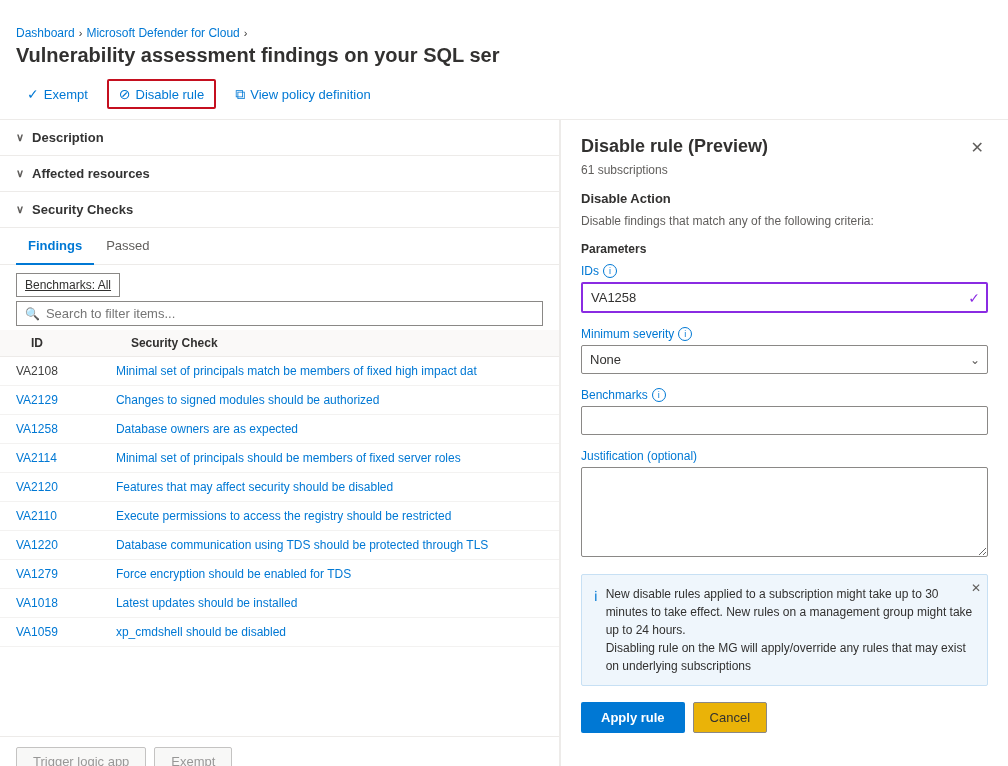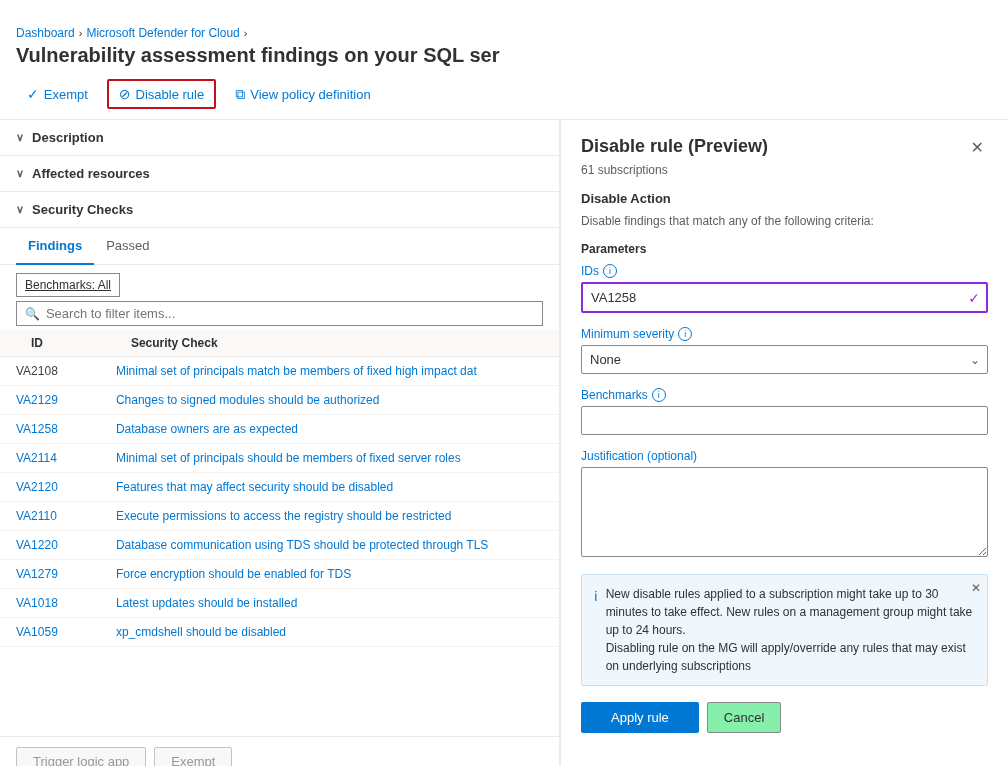--- a/index.html
+++ b/index.html
@@ -353,32 +353,32 @@
       color: #323130;
       line-height: 1.5;
     }
 
     
     .panel-actions {
       display: flex;
       gap: 8px;
     }
     .apply-btn {
-      padding: 7px 30px;
+      padding: 7px 20px;
       background: #0078d4;
       color: #fff;
       border: none;
       border-radius: 2px;
       font-size: 13px;
       cursor: pointer;
-      font-weight: 400;
+      font-weight: 700;
     }
     .cancel-btn {
       padding: 7px 16px;
-      background: #86efac;
+      background: #eab308;
       color: #323130;
       border: 1px solid #8a8886;
       border-radius: 2px;
       font-size: 13px;
       cursor: pointer;
     }
   </style>
 </head>
 <body>
 

